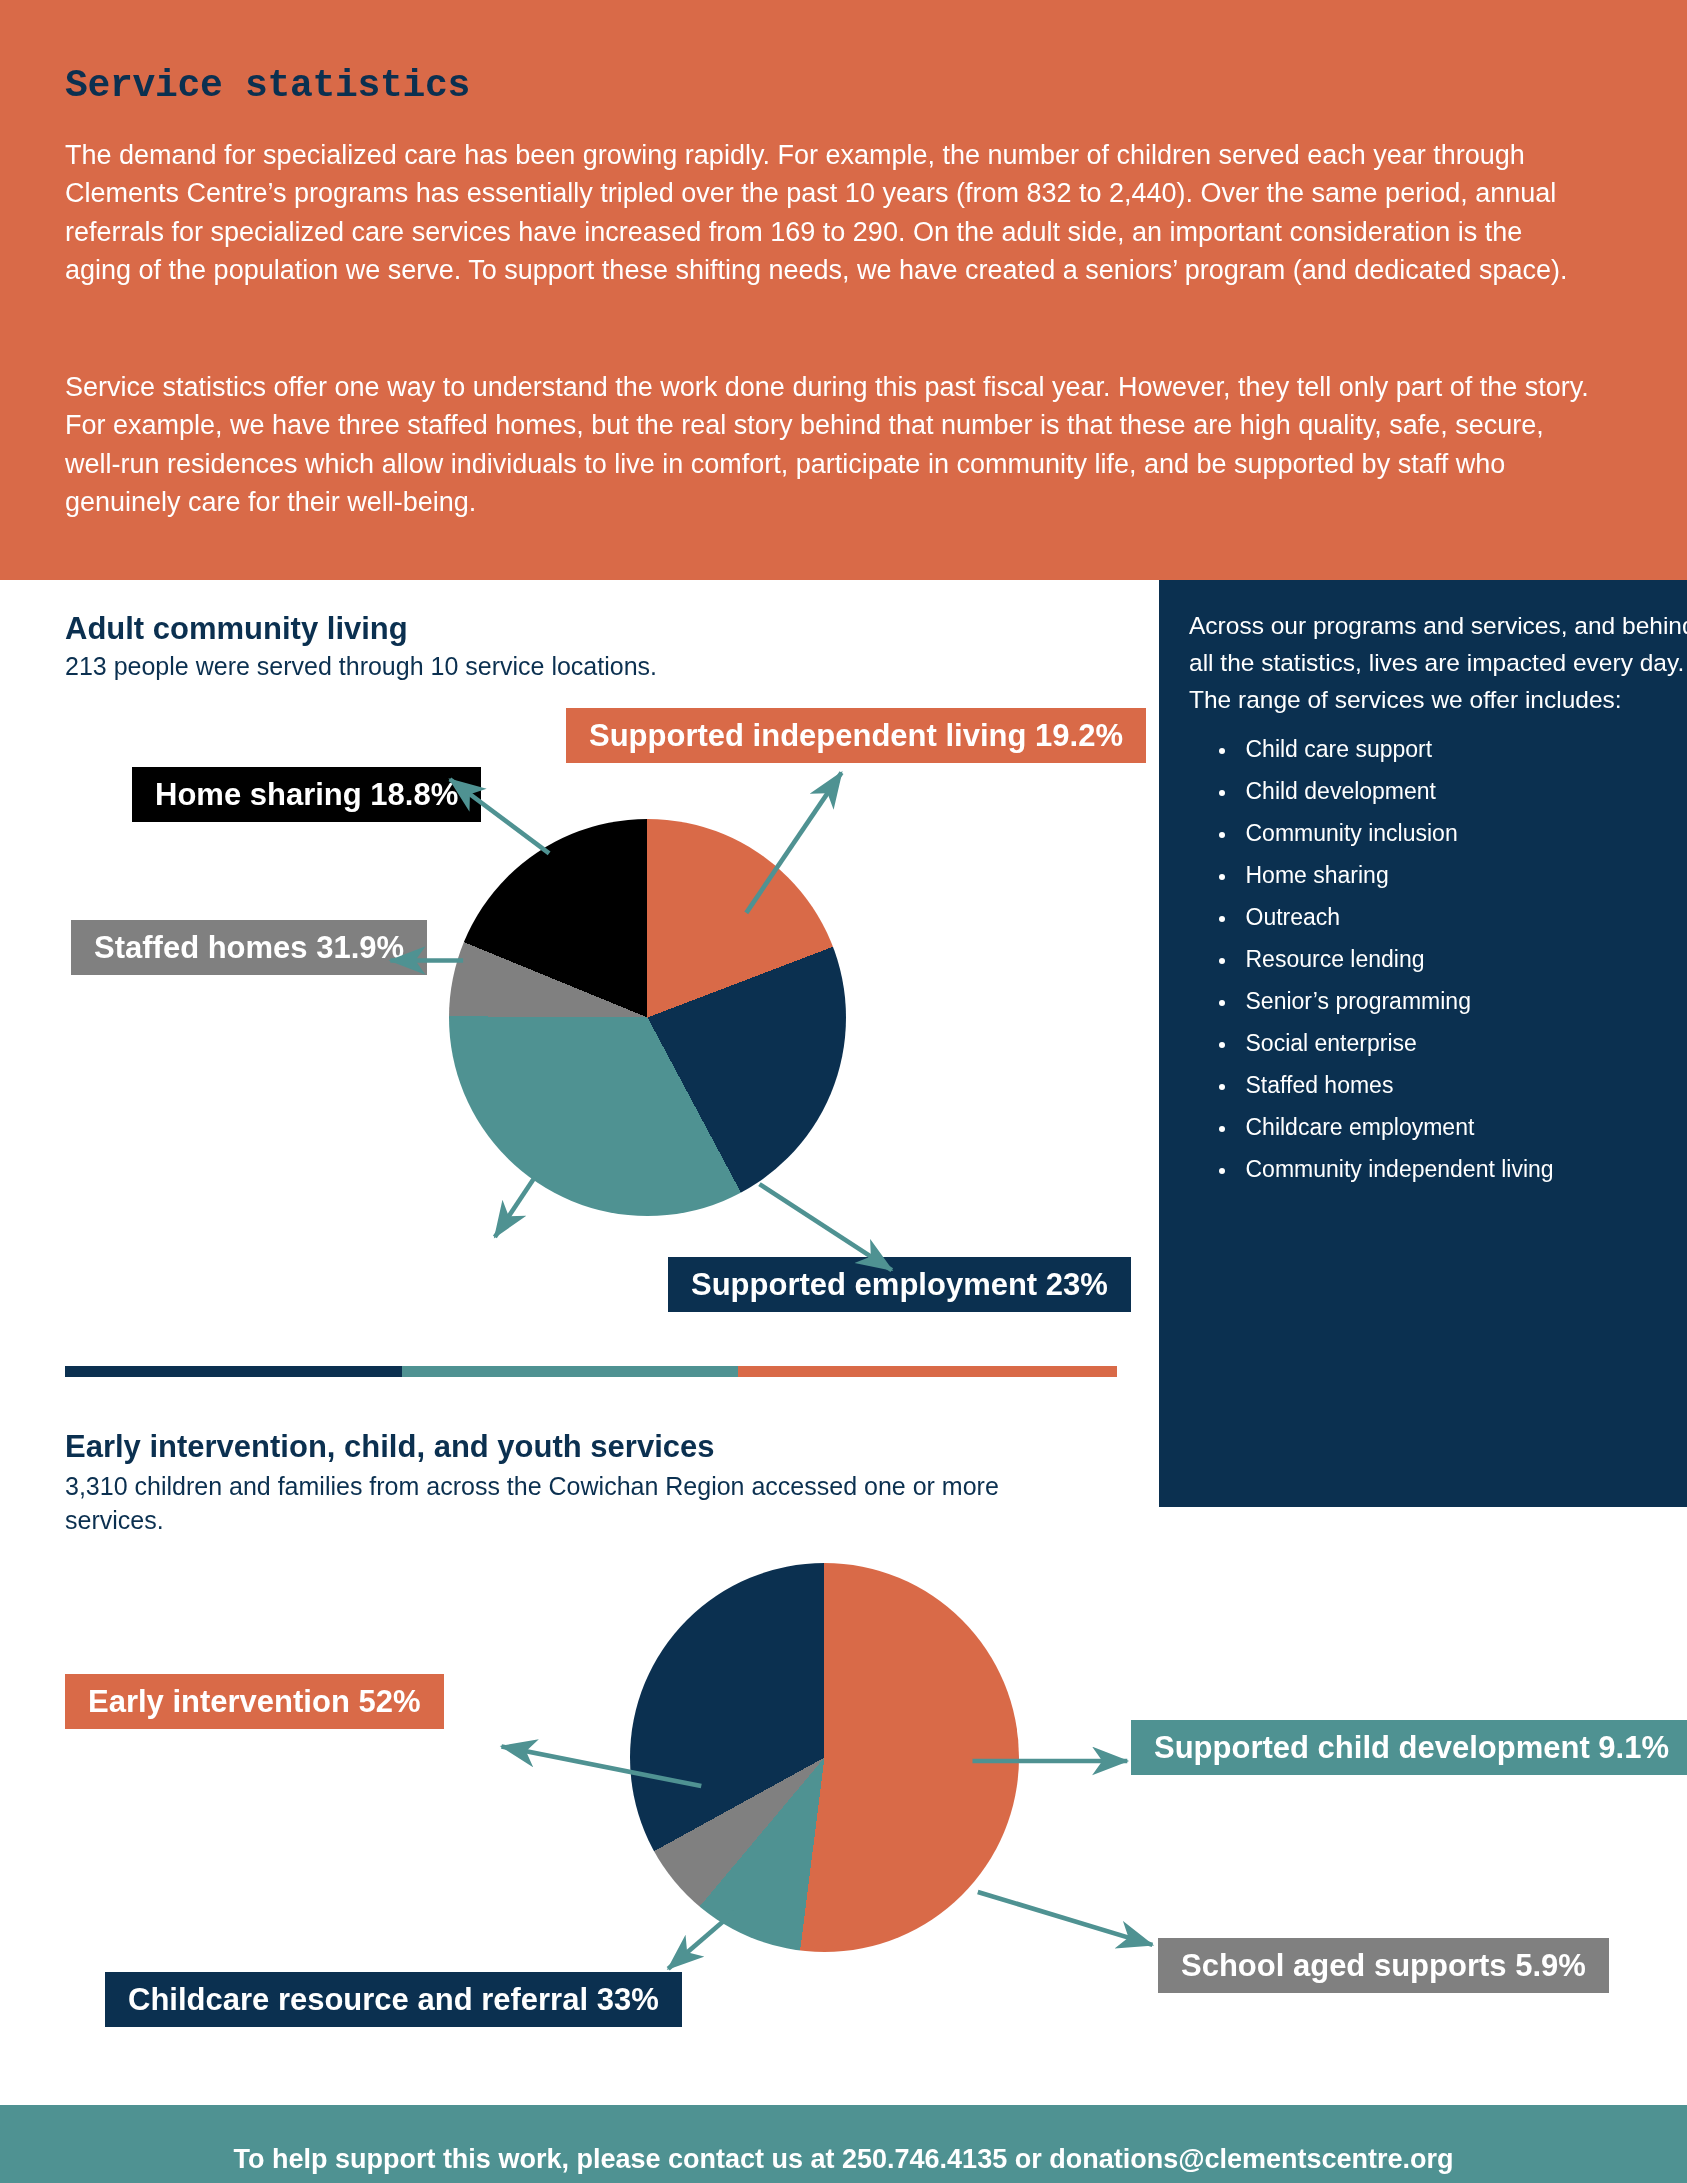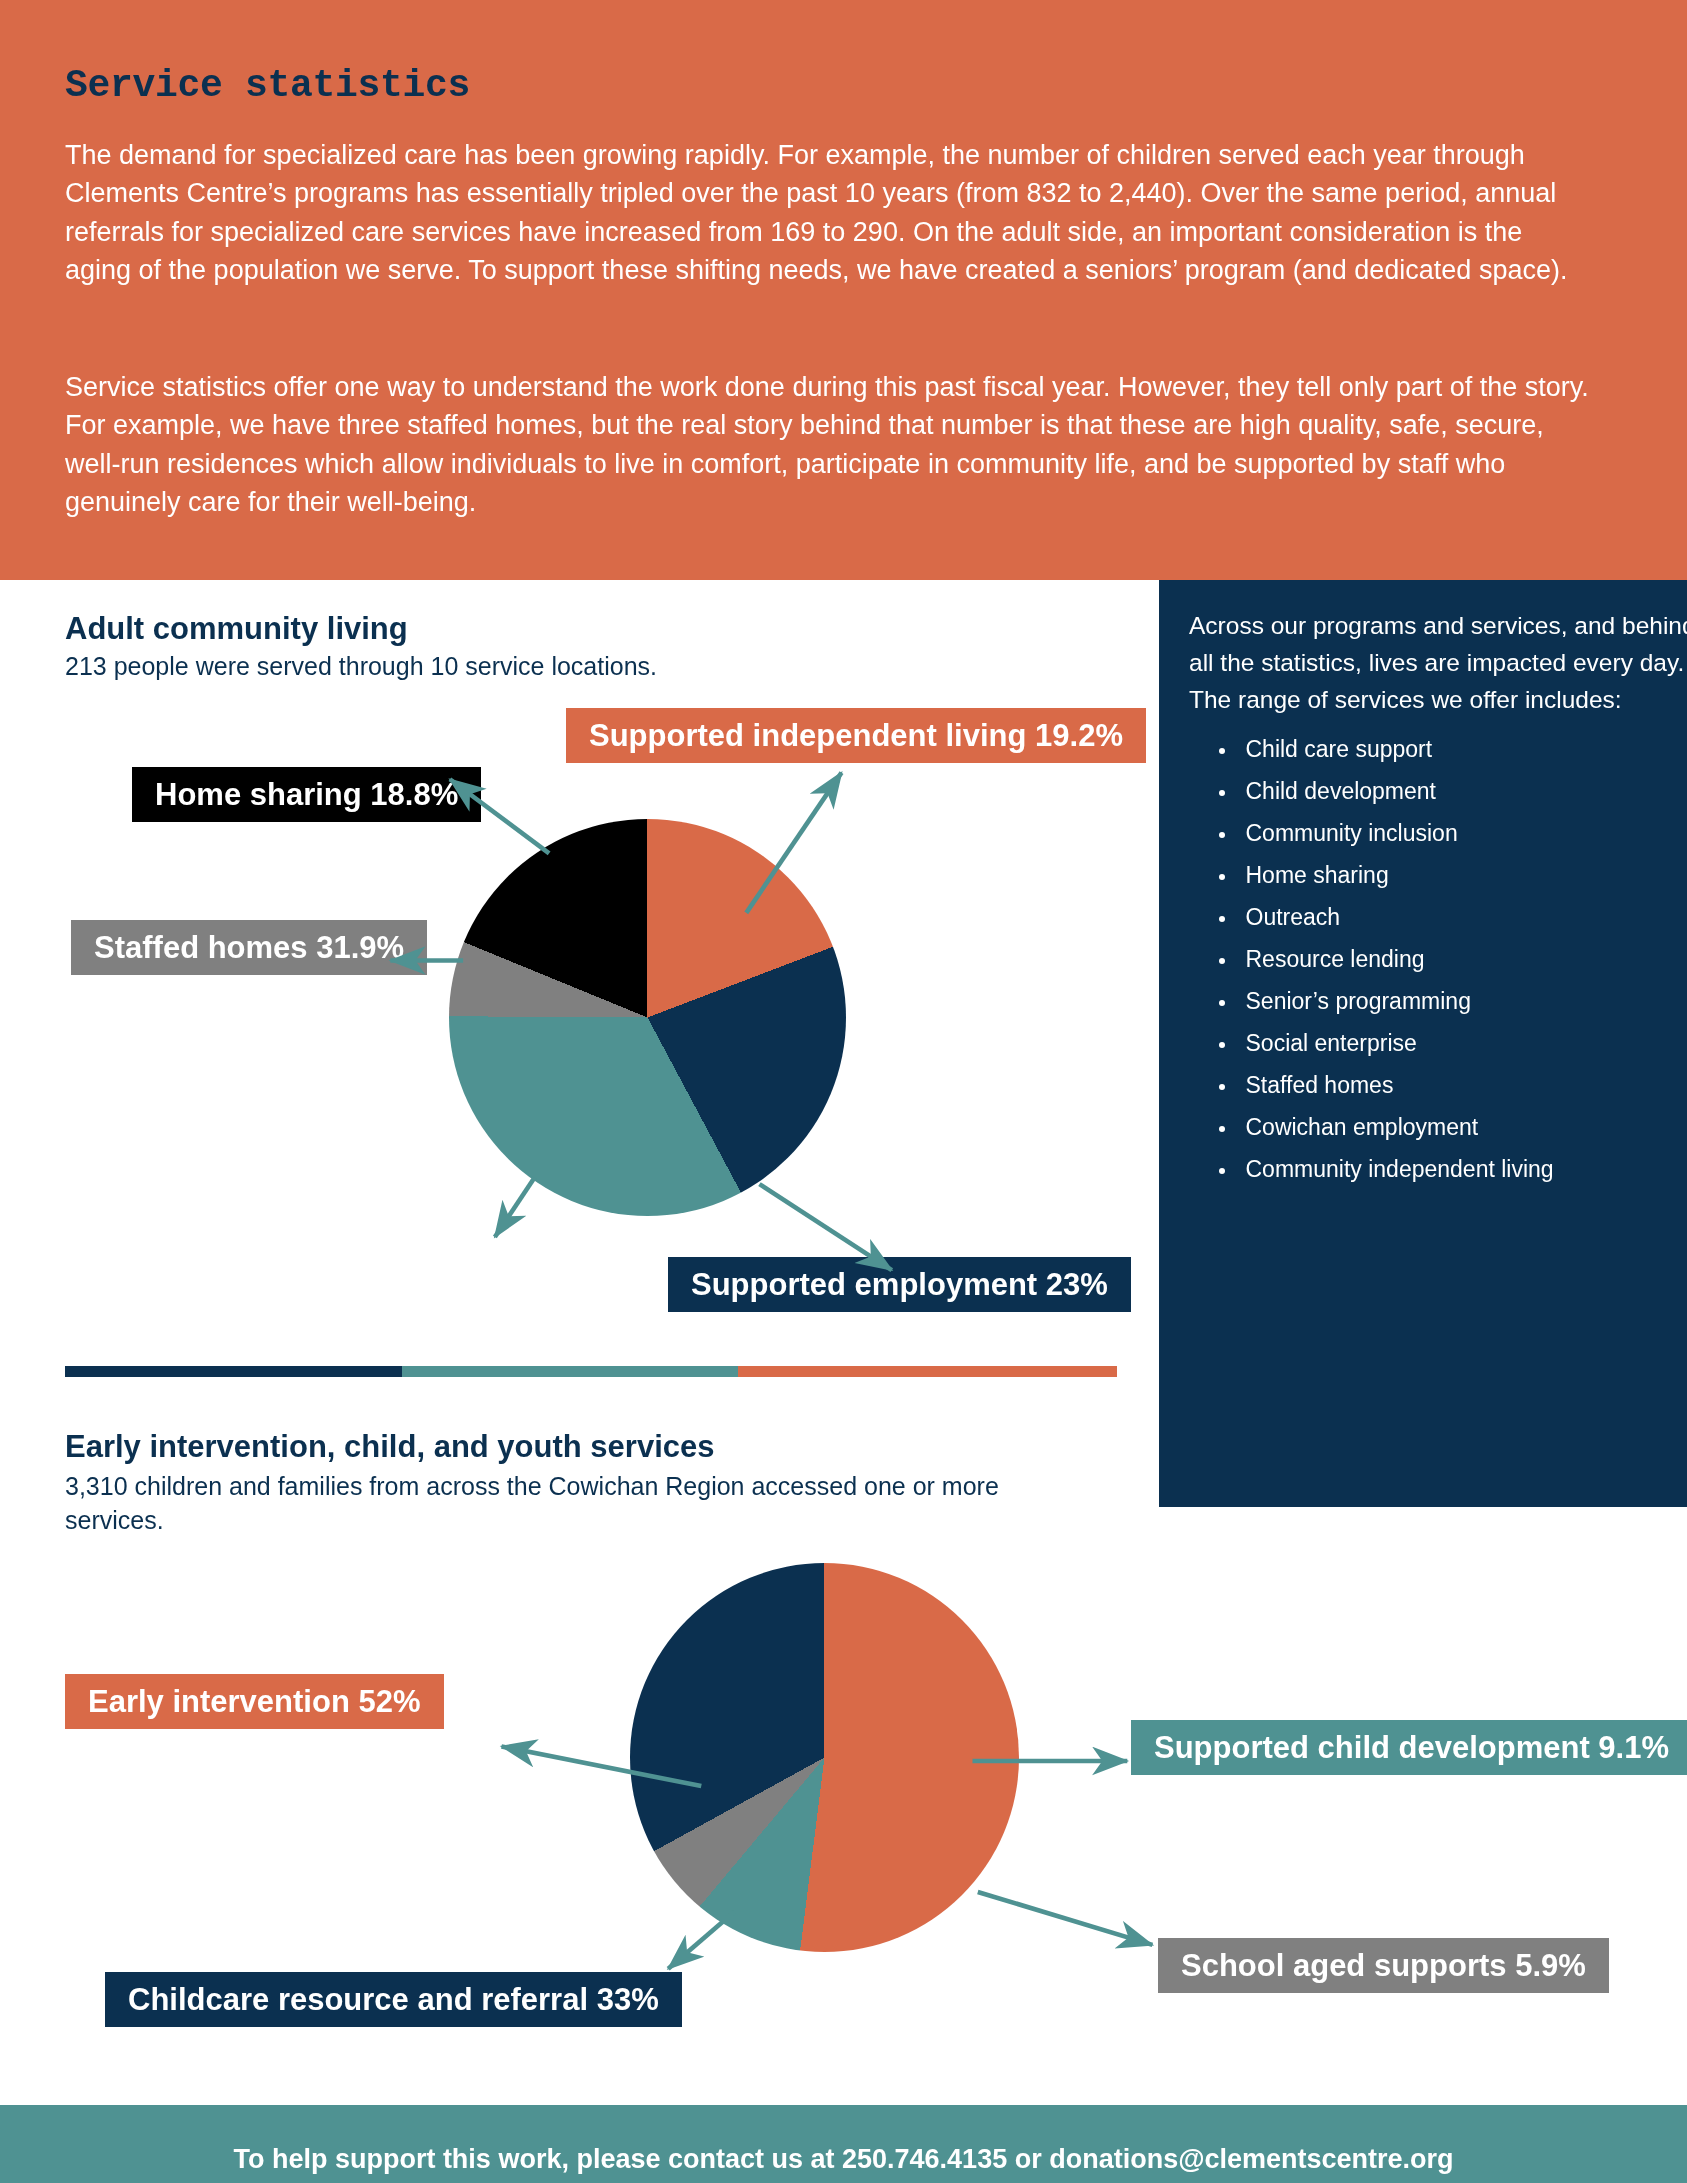--- a/index.html
+++ b/index.html
@@ -148,21 +148,21 @@
     <ul class="sidebar-list" id="sidebar-list">
         <li><span class="bullet"></span><span>Child care support</span></li>
         <li><span class="bullet"></span><span>Child development</span></li>
         <li><span class="bullet"></span><span>Community inclusion</span></li>
         <li><span class="bullet"></span><span>Home sharing</span></li>
         <li><span class="bullet"></span><span>Outreach</span></li>
         <li><span class="bullet"></span><span>Resource lending</span></li>
         <li><span class="bullet"></span><span>Senior’s programming</span></li>
         <li><span class="bullet"></span><span>Social enterprise</span></li>
         <li><span class="bullet"></span><span>Staffed homes</span></li>
-        <li><span class="bullet"></span><span>Cowichan employment</span></li>
+        <li><span class="bullet"></span><span>Childcare employment</span></li>
         <li><span class="bullet"></span><span>Community independent living</span></li>
       </ul>
   </div>
 
   <div class="sec-title" id="sec1-title">Adult community living</div>
   <div class="sec-sub" id="sec1-sub">213 people were served through 10 service locations.</div>
 
   <div class="pie" id="pie1" style="background: conic-gradient(rgb(217, 106, 72) 0deg, rgb(217, 106, 72) 69.12deg, rgb(11, 48, 80) 69.12deg, rgb(11, 48, 80) 151.92deg, rgb(79, 146, 146) 151.92deg, rgb(79, 146, 146) 270.36deg, rgb(128, 128, 128) 270.36deg, rgb(128, 128, 128) 292.32deg, rgb(0, 0, 0) 292.32deg, rgb(0, 0, 0) 360deg);"></div>
 
   <div class="callout c-orange" id="lb-sil">Supported independent living 19.2%</div>

